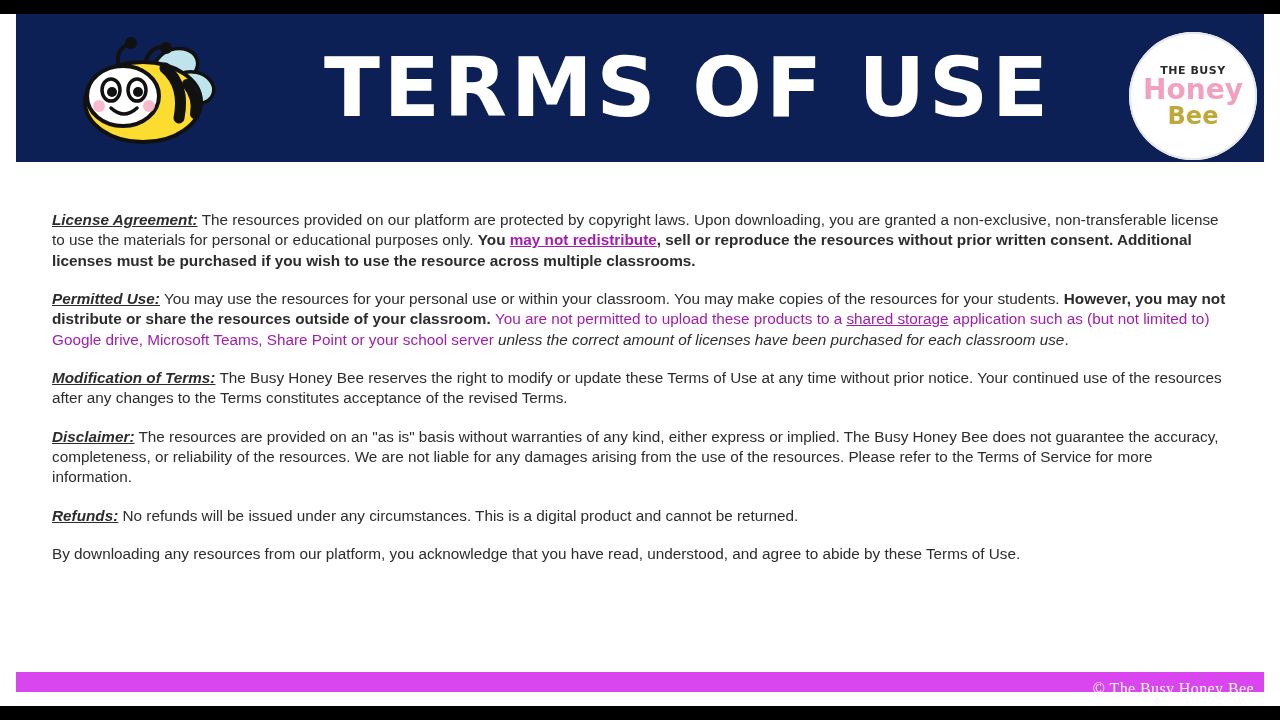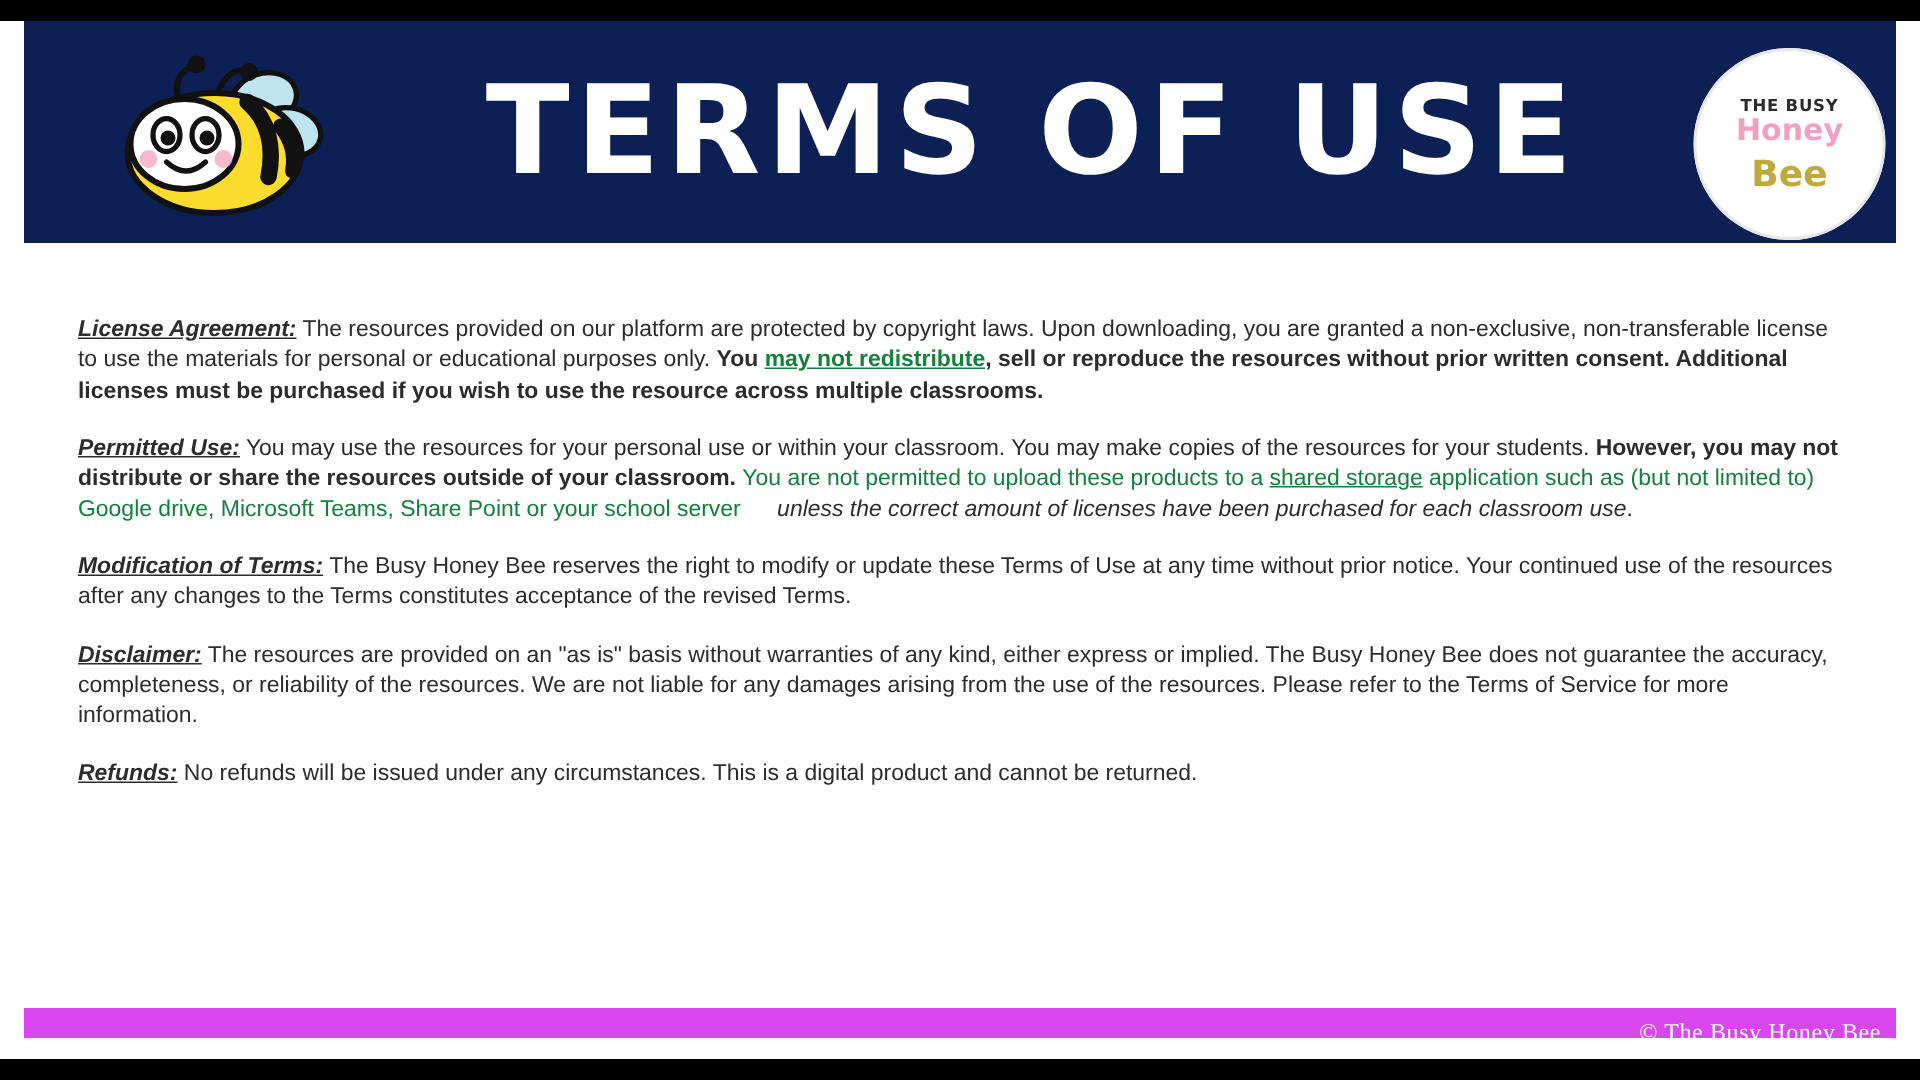--- a/index.html
+++ b/index.html
@@ -99,21 +99,21 @@
     color: #2b2b2b;
     letter-spacing: 0.5px;
     font-family: "DejaVu Sans", sans-serif;
   }
   .logo-honey {
     position: absolute;
     left: 0;
     top: 44px;
     width: 128px;
     text-align: center;
-    font-size: 20px;
+    font-size: 28px;
     font-weight: bold;
     color: #f2a0c0;
     font-family: "DejaVu Sans", sans-serif;
     line-height: 1;
   }
   .logo-bee {
     position: absolute;
     left: 0;
     top: 72px;
     width: 128px;
@@ -143,22 +143,22 @@
     font-size: 15.3px;
     line-height: 1.33;
     font-family: "Liberation Sans", sans-serif;
   }
   .para {
     margin: 0 0 18px 0;
   }
   .para:last-child { margin-bottom: 0; }
   .u { text-decoration: underline; }
   .b { font-weight: bold; }
-  .i { font-style: italic; margin-left: 20px; }
-  .red { color: #15803d; margin-top: 40px; }
+  .i { font-style: italic; }
+  .red { color: #a21caf; margin-top: 40px; }
   .lead { font-weight: bold; text-decoration: underline; font-style: italic; }
 
   
   .footer {
     position: absolute;
     left: 16px;
     top: 672px;
     width: 1248px;
     height: 20px;
     background: #d946ef;
@@ -237,20 +237,23 @@
       </p>
 
       <p class="para">
         <span class="lead">Disclaimer:</span><span> The resources are provided on an "as is" basis without warranties of any kind, either express or implied. The Busy Honey Bee does not guarantee the accuracy, completeness, or reliability of the resources. We are not liable for any damages arising from the use of the resources. Please refer to the Terms of Service for more information.</span>
       </p>
 
       <p class="para">
         <span class="lead">Refunds:</span><span> No refunds will be issued under any circumstances. This is a digital product and cannot be returned.</span>
       </p>
 
+      <p class="para">
+        <span>By downloading any resources from our platform, you acknowledge that you have read, understood, and agree to abide by these Terms of Use.</span>
+      </p>
 
     </div>
   </div>
 
   <div class="footer">
     <div class="footer-text">© The Busy Honey Bee</div>
   </div>
 
 </div>
 

